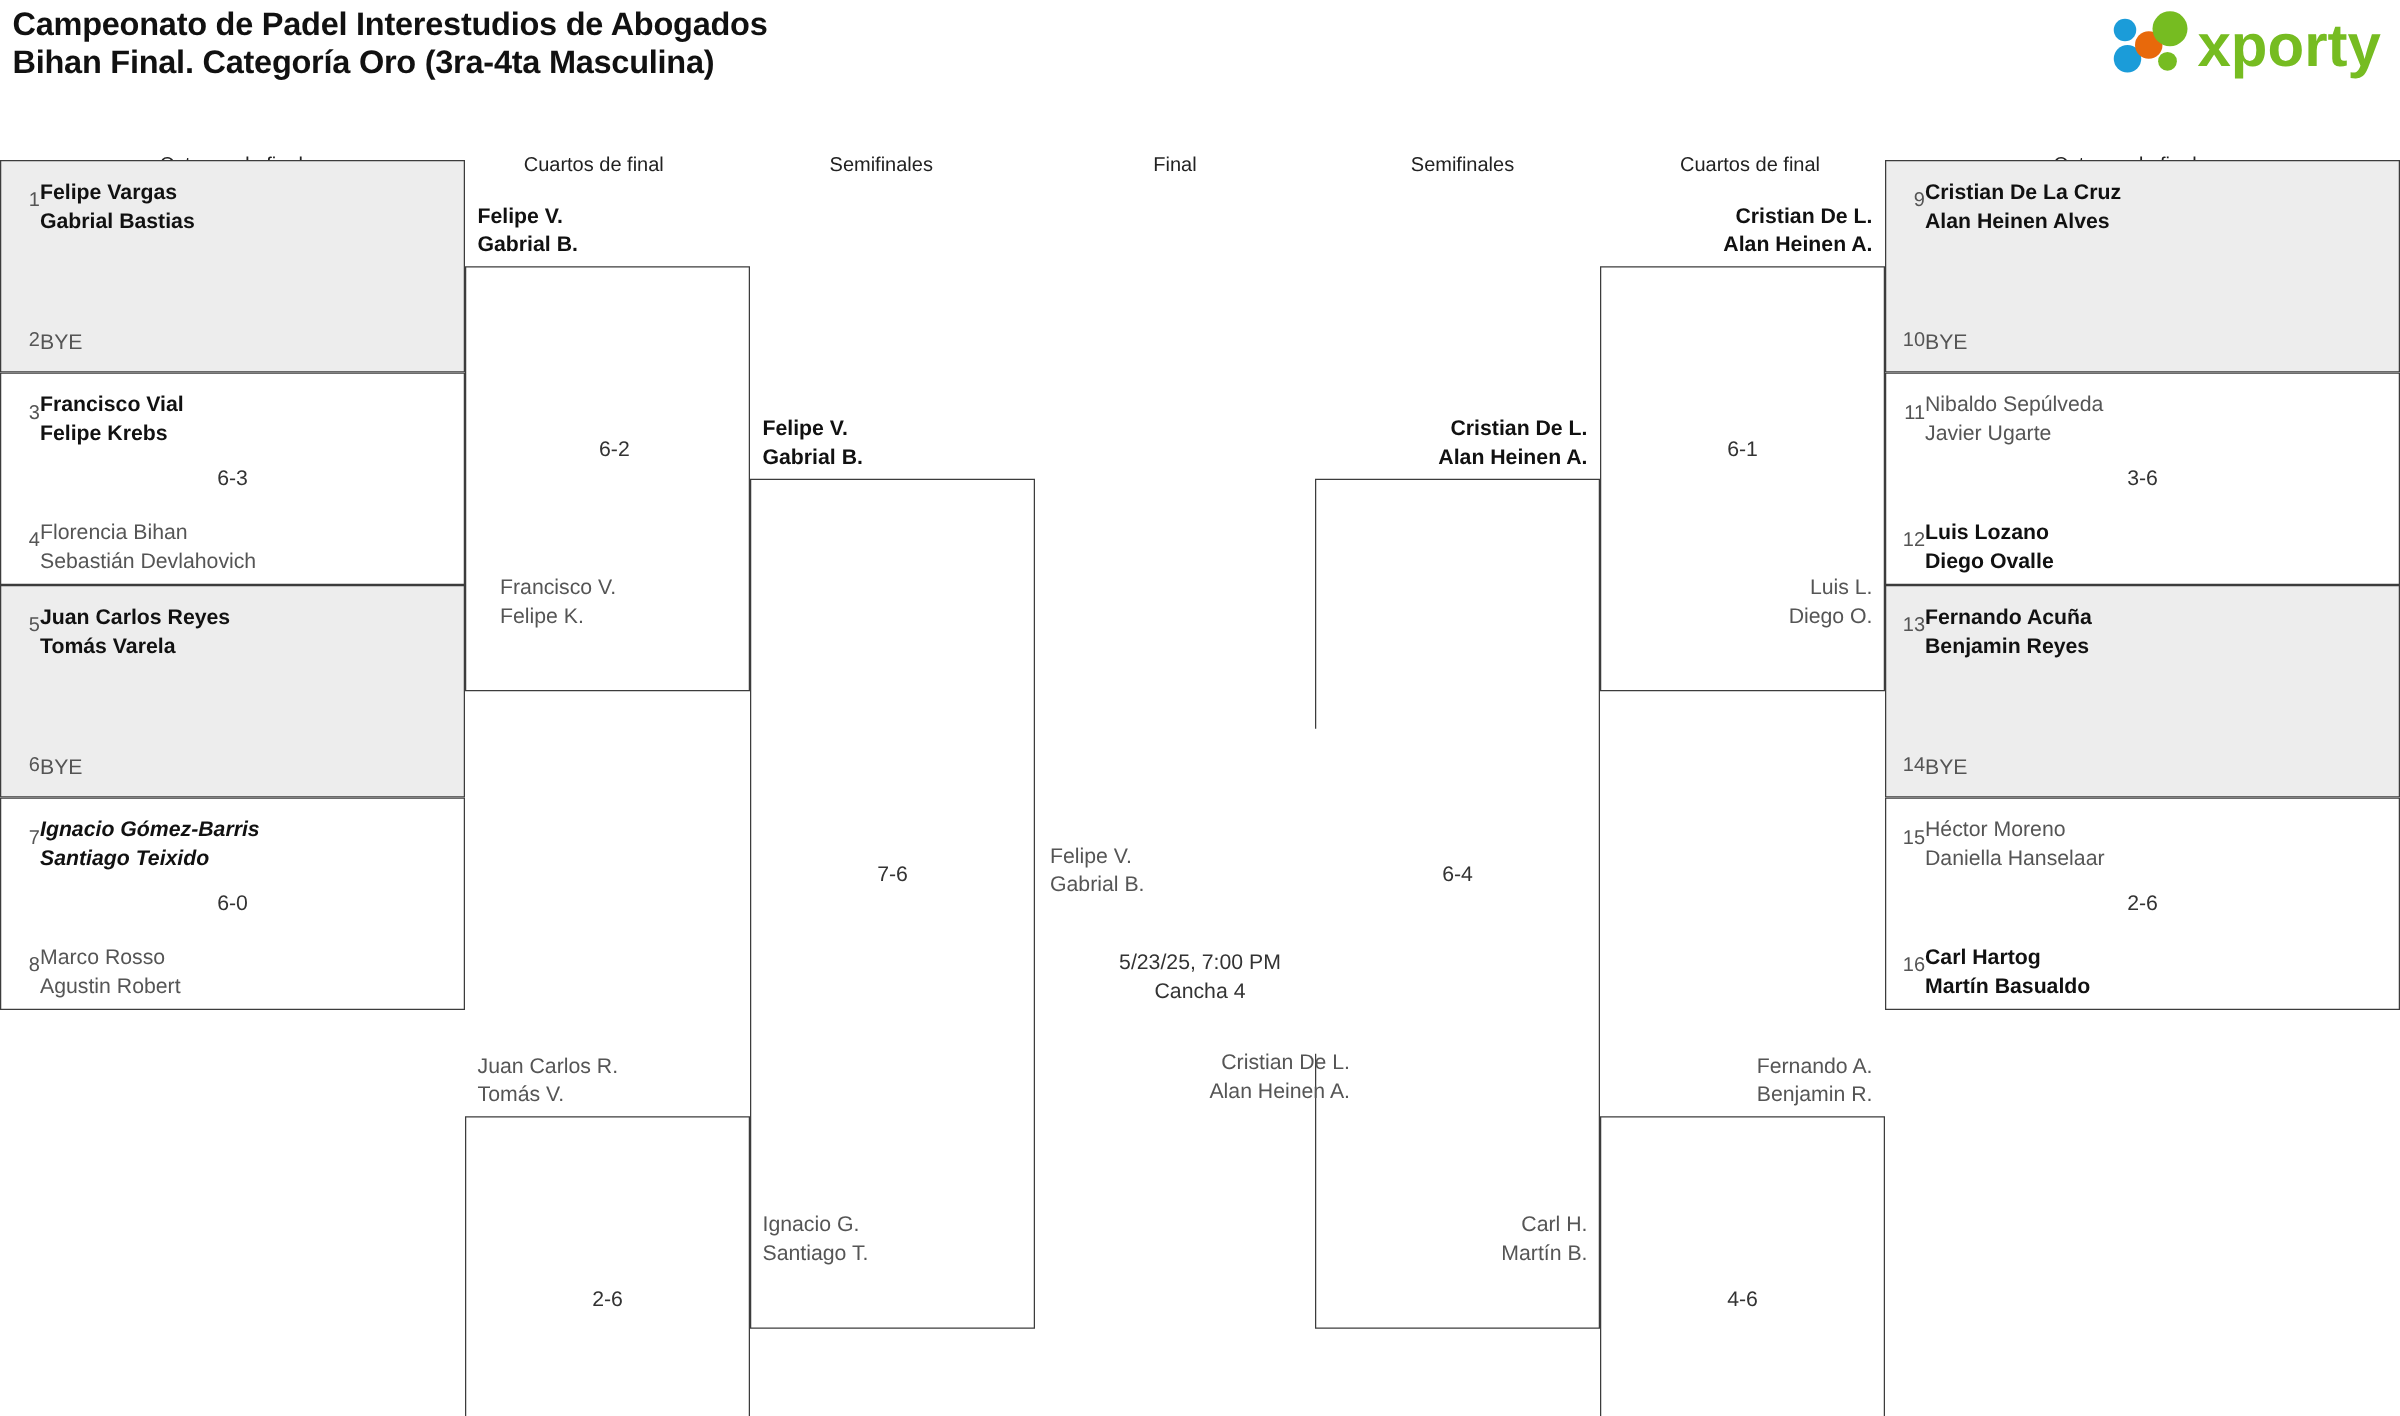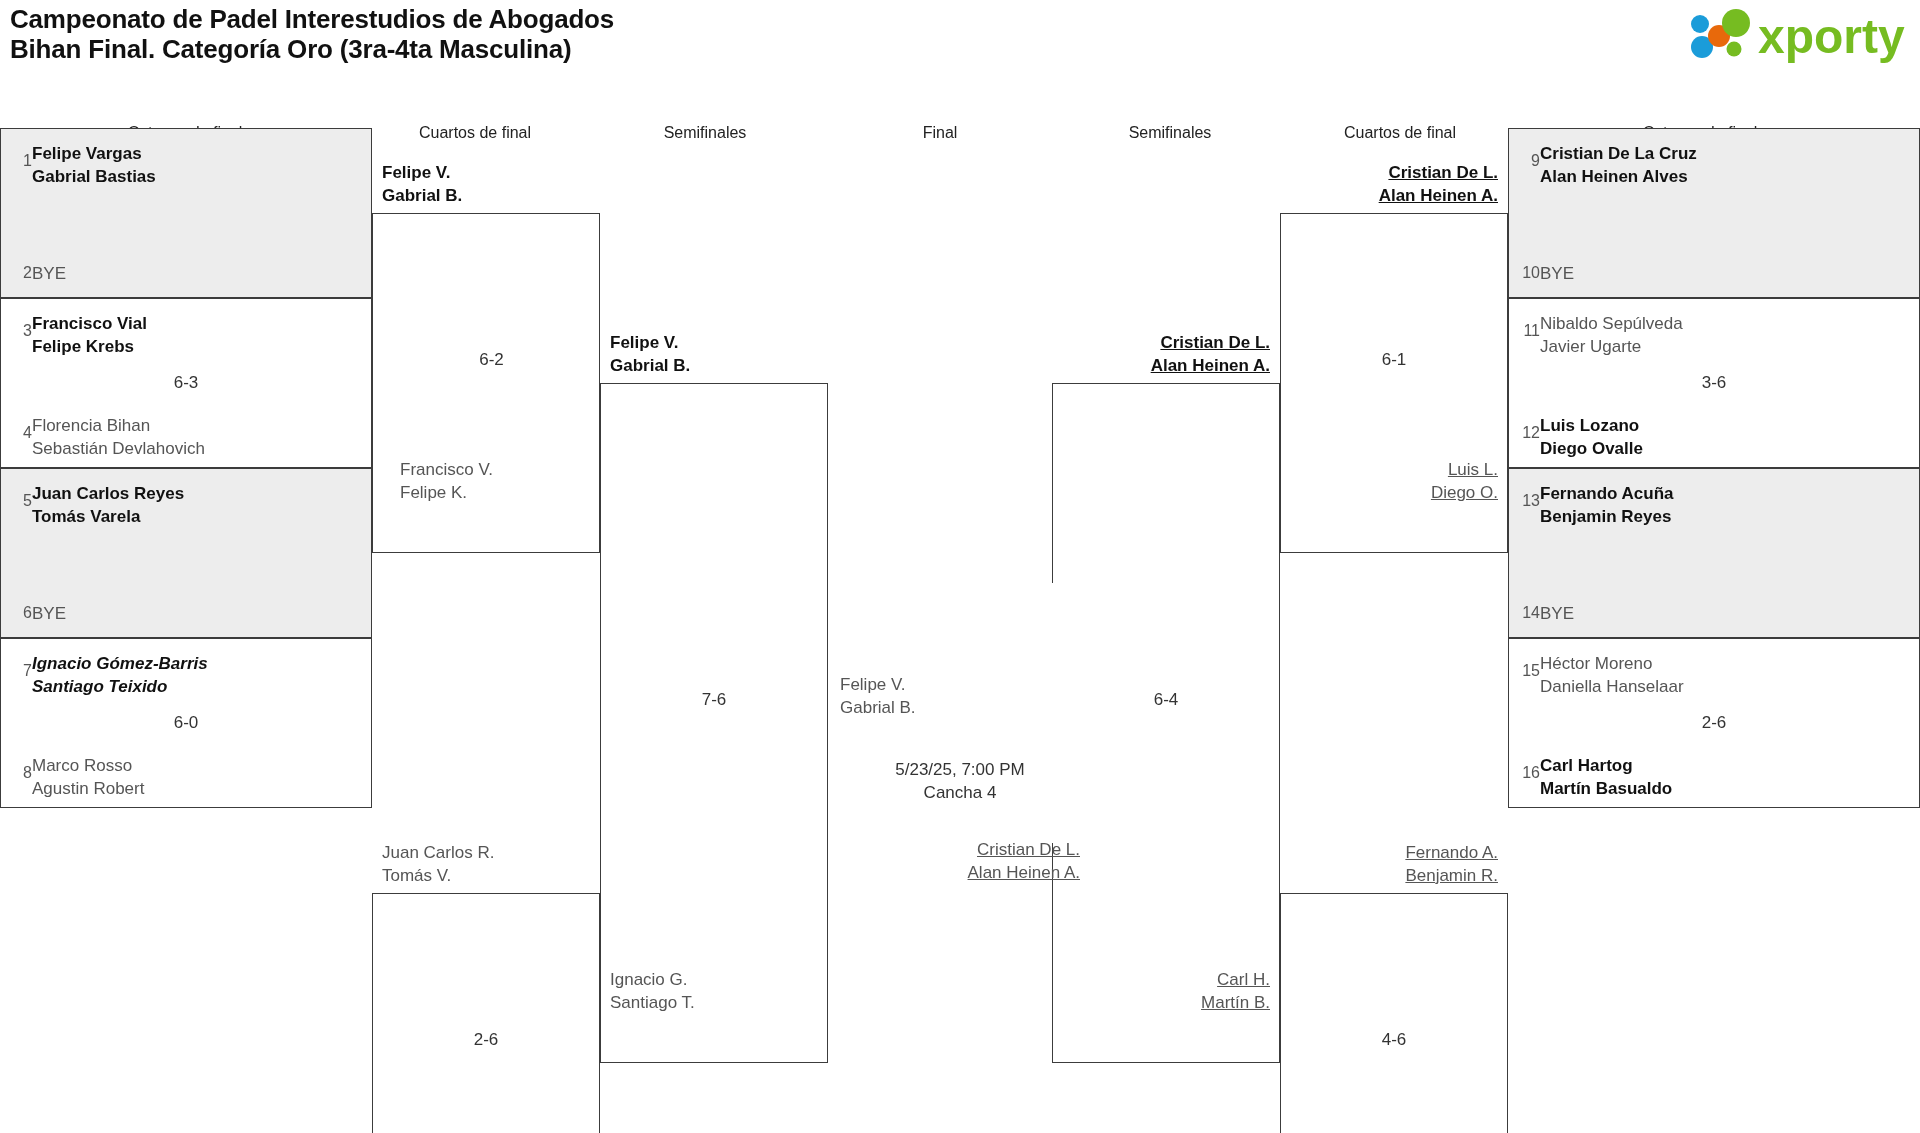--- a/index.html
+++ b/index.html
@@ -49,21 +49,21 @@
 
   
   .score {
     position: absolute; font-size: 17px; color: #333;
     line-height: 22px; text-align: center; white-space: nowrap;
   }
   .meta {
     position: absolute; font-size: 17px; color: #333;
     line-height: 23px; text-align: center; white-space: nowrap;
   }
-  .right-al { text-align: right; text-decoration: underline; }
+  .right-al { text-align: right; }
 </style>
 </head>
 <body>
 
 <div id="root">
 
   <div class="title-block">
     <div class="title-line">Campeonato de Padel Interestudios de Abogados</div>
     <div class="title-line">Bihan Final. Categoría Oro (3ra-4ta Masculina)</div>
   </div>

